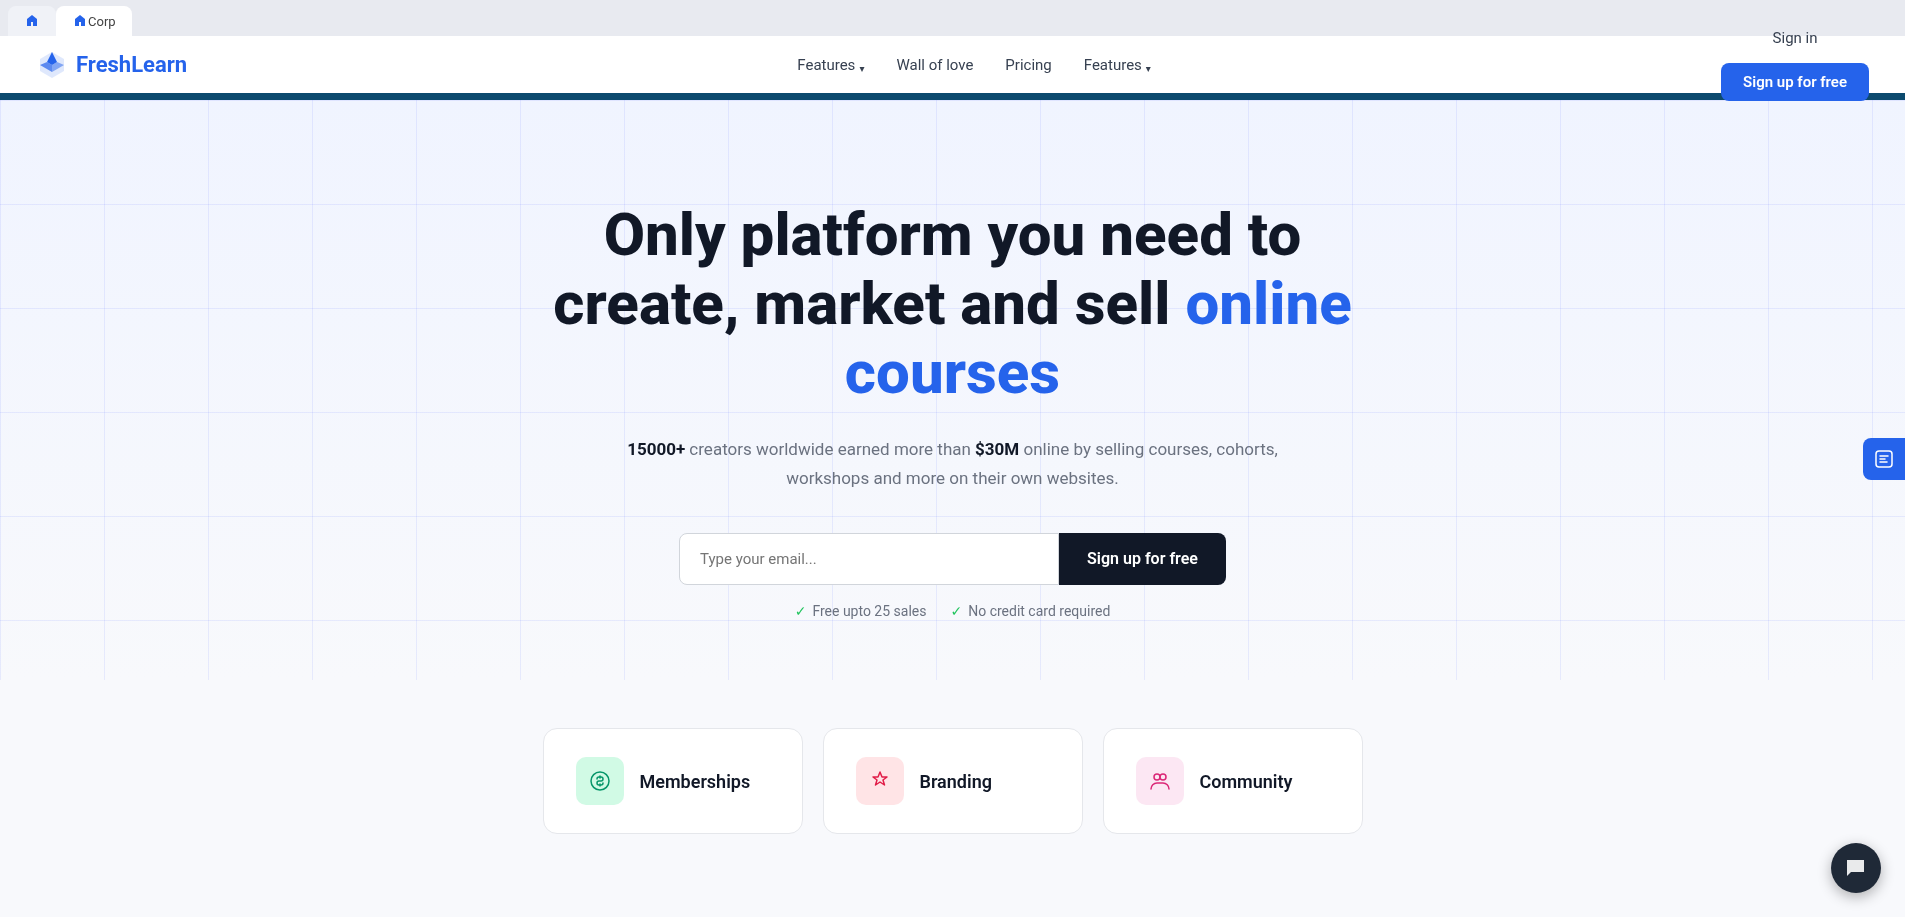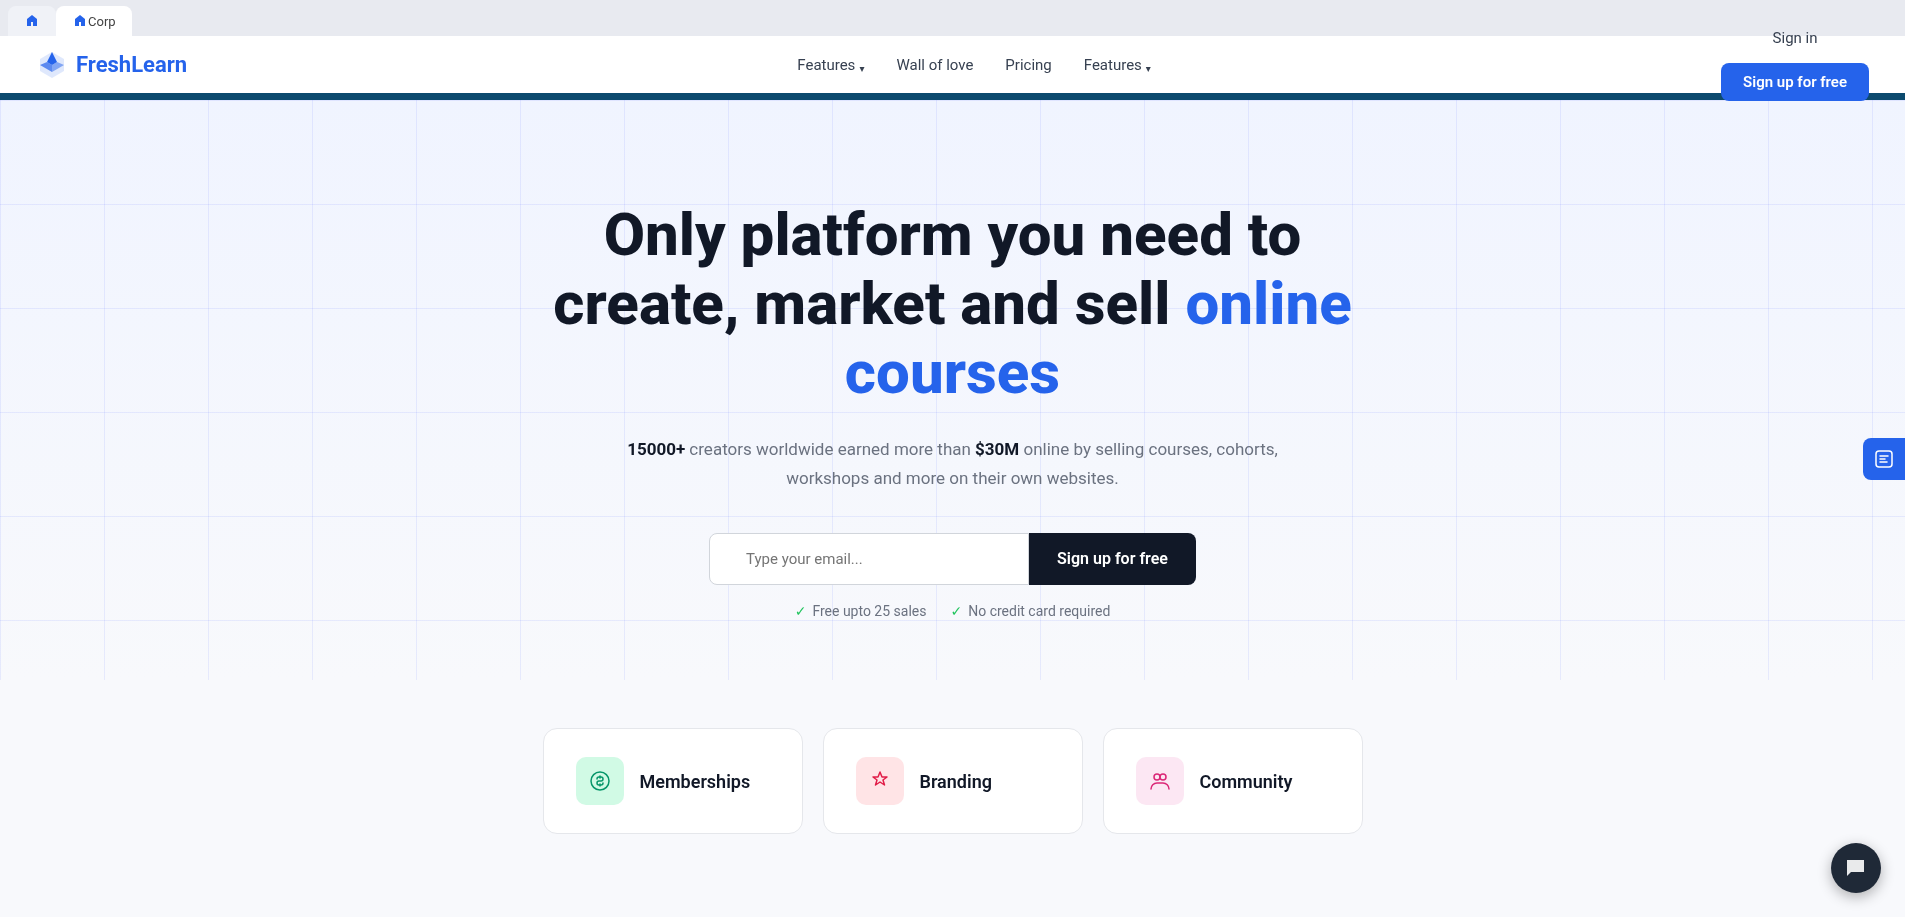--- a/index.html
+++ b/index.html
@@ -155,22 +155,22 @@
     .hero-subtitle strong {
       color: #111827;
     }
     .hero-form {
       display: flex;
       justify-content: center;
       gap: 0;
       margin-bottom: 18px;
     }
     .email-input {
-      width: 320px;
-      padding: 16px 36px;
+      width: 380px;
+      padding: 16px 20px;
       border: 1.5px solid #d1d5db;
       border-radius: 8px 0 0 8px;
       font-size: 15px;
       color: #9ca3af;
       outline: none;
       font-family: inherit;
       background: #fff;
     }
     .hero-cta-btn {
       background: #111827;

